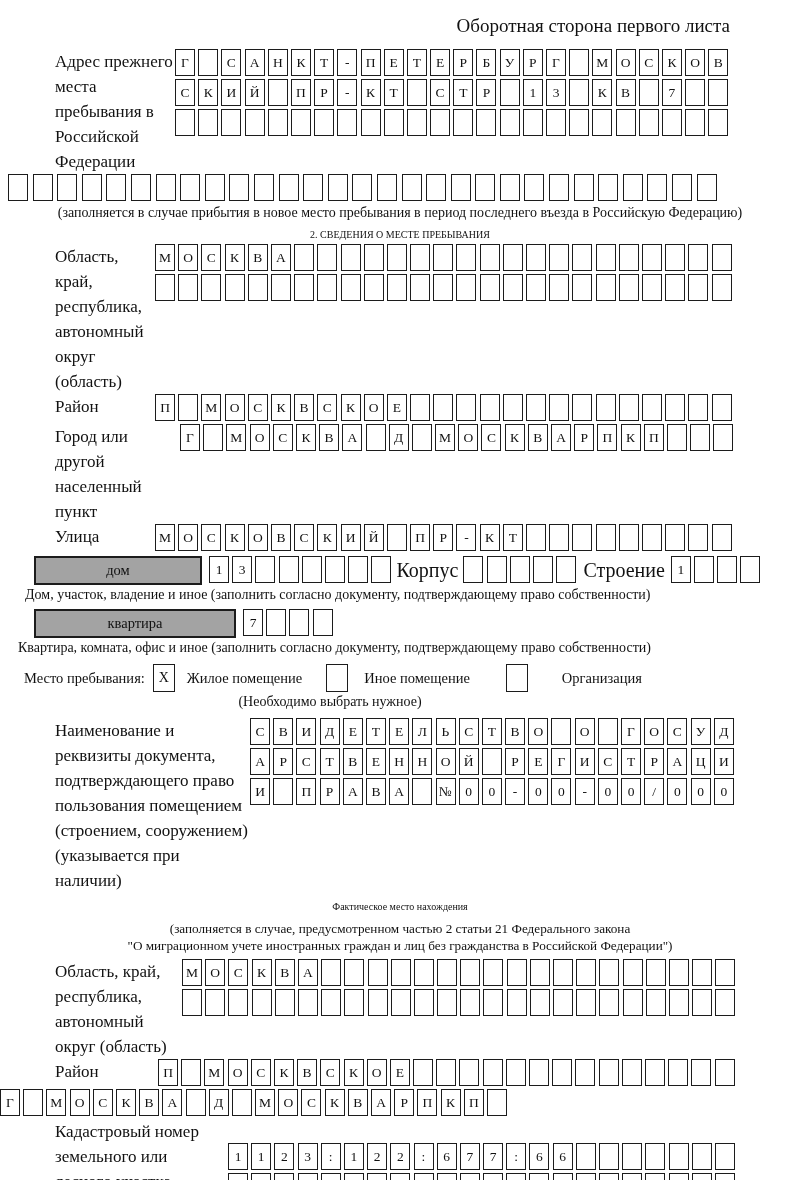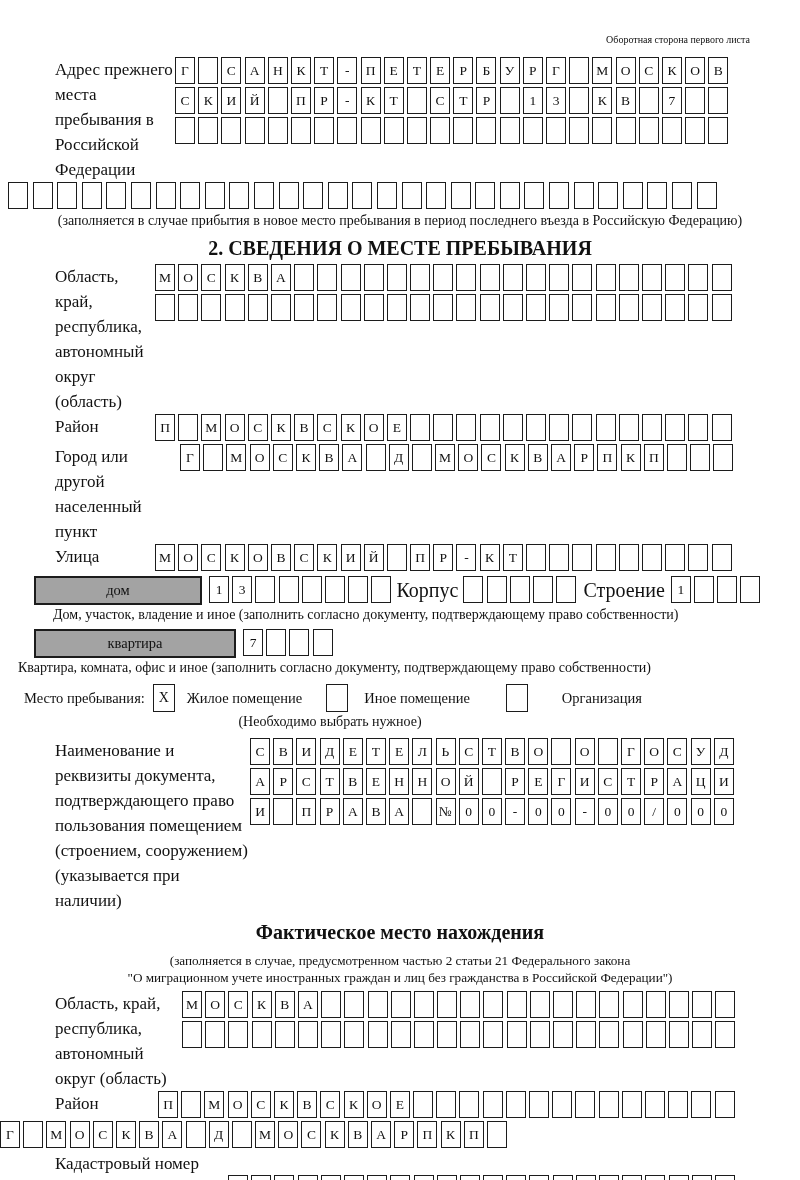--- a/index.html
+++ b/index.html
@@ -2,36 +2,36 @@
 <html><head>
 <meta charset="utf-8">
 <style>
   * { margin:0; padding:0; box-sizing:content-box; }
   html,body { background:#ffffff; }
   body {
     width:800px; height:1180px; overflow:hidden;
     font-family:"Liberation Serif","DejaVu Serif",serif;
     color:#111; font-size:14.5px;
   }
-  .page-title { margin-top:34px; text-align:right; padding-right:50px; font-size:10px; }
+  .page-title { margin-top:15px; text-align:right; padding-right:70px; font-size:19px; }
 
   .row { display:flex; align-items:flex-start; }
   .lbl { box-sizing:border-box; padding-left:55px; font-size:17px; line-height:25px; flex:none; }
 
   .cellcol { display:flex; flex-direction:column; }
   .cells { display:flex; flex-wrap:nowrap; margin-bottom:3px; }
   .cell {
     flex:none; width:18px; height:25px; border:1.5px solid #1c1c1c; margin-right:3.2px;
     text-align:center; line-height:25px; font-size:13.5px; background:#fff;
   }
   .cells-wide .cell { margin-right:4.6px; }
 
   .note { font-size:14px; line-height:1.35; }
   .note-center { text-align:center; }
-  .sec-title { text-align:center; font-weight:bold; font-size:20px; }
+  .sec-title { text-align:center; font-weight:normal; font-size:10px; }
 
   .labelbox {
     flex:none; box-sizing:border-box; border:2px solid #1c1c1c; height:29px;
     text-align:center; line-height:25px; font-size:14.5px; background:#a3a3a3;
   }
   .inline-lbl { flex:none; font-size:20px; line-height:28px; }
 
   .cbox {
     flex:none; display:inline-block; width:20px; height:26px; border:1.5px solid #1c1c1c;
     text-align:center; line-height:26px; font-size:14px; background:#fff;
@@ -344,21 +344,21 @@
       <span class="cell"></span>
     </div>
   <div class="inline-lbl" style="margin:0 6px 0 4px">Строение</div>
   <div class="cells">
       <span class="cell">1</span>
       <span class="cell"></span>
       <span class="cell"></span>
       <span class="cell"></span>
     </div>
 </div>
-<div class="note" style="padding-left:53px">Дом, участок, владение и иное (заполнить согласно документу, подтверждающему право собственности)</div>
+<div class="note" style="padding-left:25px">Дом, участок, владение и иное (заполнить согласно документу, подтверждающему право собственности)</div>
 
 <div class="row mt4" style="padding-left:34px">
   <div class="labelbox" style="width:202px">квартира</div>
   <div class="cells" style="margin-left:7px">
       <span class="cell">7</span>
       <span class="cell"></span>
       <span class="cell"></span>
       <span class="cell"></span>
     </div>
 </div>

